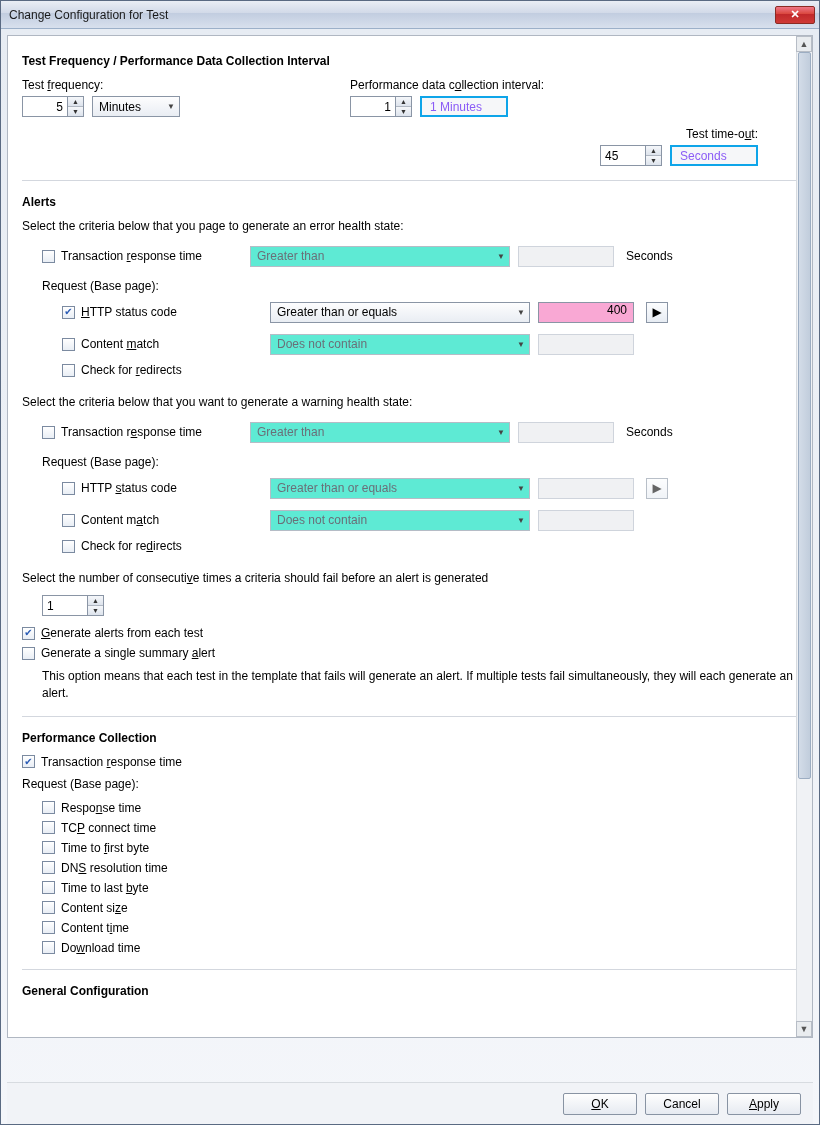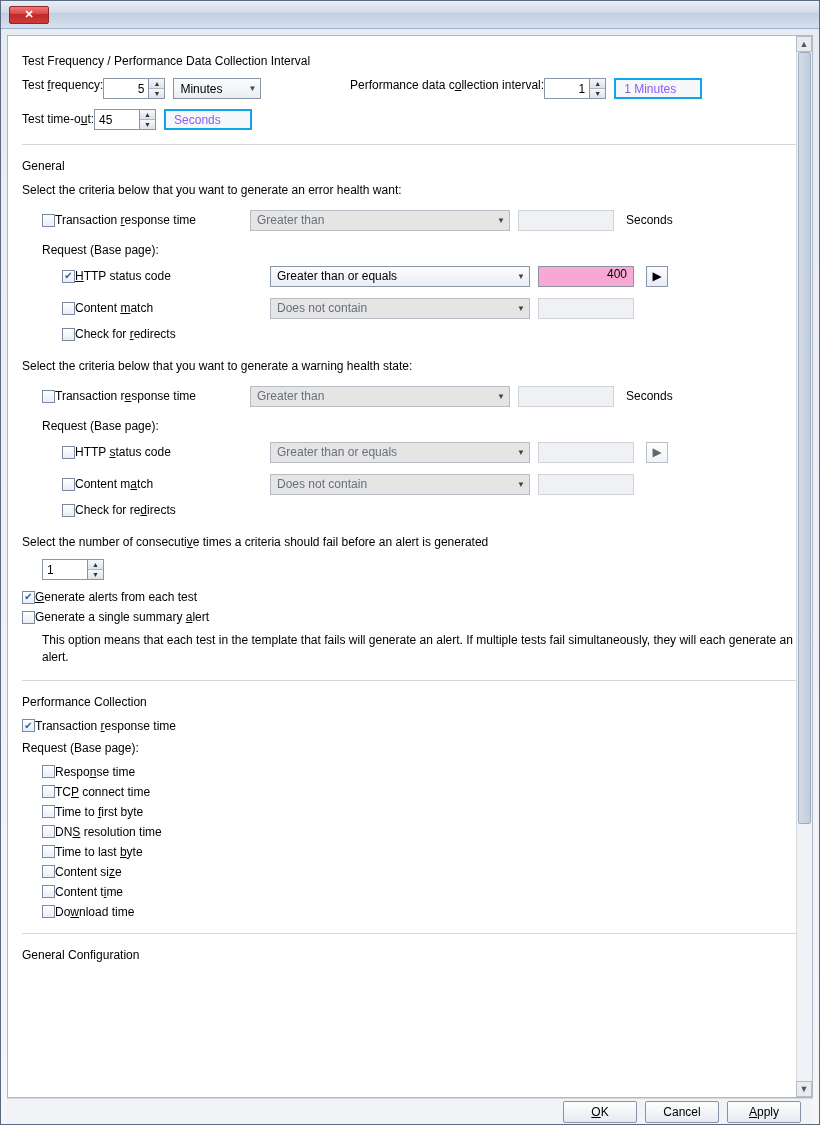--- a/index.html
+++ b/index.html
@@ -8,58 +8,59 @@
 .titlebar { height: 28px; background: linear-gradient(to bottom, #eaeef5 0%, #d1d9e8 45%, #c2cde0 46%, #d8e0ed 100%); display: flex; align-items: center; padding: 0 4px 0 8px; border-bottom: 1px solid #9cb0c9; }
 .titlebar-text { flex: 1; color: #1a1a1a; }
 .close-btn { width: 40px; height: 18px; background: linear-gradient(to bottom, #e78 0%, #d9453a 45%, #c1292b 46%, #cf3a36 100%); border: 1px solid #8b2b23; border-radius: 2px; display:flex; align-items:center; justify-content:center; color:#fff; font-weight:bold; font-size:11px; cursor:pointer;}
 .content-outer { flex:1; padding: 6px 6px 0 6px; background: linear-gradient(to bottom, #e7ecf3, #f4f6fa); display:flex; flex-direction:column;}
 .content { flex:1; background:#fff; border:1px solid #b0b7c2; position:relative; overflow:hidden; display:flex;}
 .scroll-area { flex:1; padding: 10px 14px 10px 14px; overflow-y:auto; }
 .scroll-up, .scroll-down { position:absolute; right:0; width:16px; height:16px; background:#e9ecef; border:1px solid #b7bdc6; display:flex; align-items:center; justify-content:center; font-size:9px; color:#555; cursor:pointer;}
 .scroll-up{top:0;} .scroll-down{bottom:0;}
 .scroll-track{position:absolute; right:0; top:16px; bottom:16px; width:16px; background:#f0f2f5; border-left:1px solid #d7dbe0;}
 .scroll-thumb{position:absolute; left:1px; right:1px; top:0; height:75%; background:linear-gradient(to right,#d3dce8,#c1cddc); border:1px solid #9cadc2; border-radius:2px;}
-.section-title { font-weight:normal; color:#000; margin: 8px 0 10px 0; }
+.section-title { font-weight:bold; color:#000; margin: 8px 0 10px 0; }
 .row { display:flex; align-items:center; gap:8px; margin-bottom:10px; }
 .field-label { color:#000; margin-bottom:4px;}
-.col { display:flex; flex-direction:row; margin-right:40px;}
+.col { display:flex; flex-direction:column; margin-right:40px;}
 .spinner { display:inline-flex; border:1px solid #8a95a5; background:#fff; height:21px; }
 .spinner input { border:none; width:44px; text-align:right; padding:0 4px; outline:none; height:19px;}
 .spinner .spin-btns { display:flex; flex-direction:column; border-left:1px solid #8a95a5;}
 .spinner .spin-btns div { width:15px; height:9.5px; background:linear-gradient(#f5f7fa,#dde3ec); display:flex; align-items:center; justify-content:center; font-size:7px; color:#333; cursor:pointer;}
 .spinner .spin-btns div:first-child{border-bottom:1px solid #b0b7c2;}
 .combo { display:inline-flex; align-items:center; border:1px solid #8a95a5; background:linear-gradient(#fdfdfe,#e9edf3); height:21px; padding:0 4px 0 6px; cursor:pointer; min-width:88px; position:relative;}
 .combo.wide{min-width:256px;}
-.combo.disabled{background:#e5e5e5; color:#6a6f78; border-color:#b5bcc6;text-align:center;}
+.combo.disabled{background:#5eead4; color:#6a6f78; border-color:#b5bcc6;text-align:center;}
 .combo .arrow{margin-left:auto; font-size:8px; color:#444;}
 .textunit { display:inline-flex; align-items:center; border:2px solid #0ea5e9; background:#f6f7f9; height:21px; padding:0 8px; min-width:88px; color:#8b5cf6;}
 .textbox { display:inline-block; border:1px solid #8a95a5; background:#f9a8d4; height:21px; width:96px; padding:0 6px; text-align:right;}
 .textbox.disabled{background:#f0f1f3; border-color:#cfd4dc;}
 .hr { border:none; border-top:1px solid #d3d7de; margin:14px 0;}
 .desc { color:#000; margin:8px 0 10px 0;}
-.chk-row { display:flex; align-items:center; margin:6px 0;}
+.chk-row { display:flex; align-items:center; gap:6px; margin:6px 0;}
 .chk { width:13px; height:13px; border:1px solid #7b8aa0; background:linear-gradient(#fff,#e9eef5); display:inline-flex; align-items:center; justify-content:center; cursor:pointer; font-size:10px; color:#2a5bb5;}
 .chk.checked::after{content:"✔"; font-size:10px; line-height:1;}
 .indent1{margin-left:20px;}
 .subhead{margin:10px 0 4px 20px;}
 .play-btn{width:22px; height:21px; border:1px solid #8a95a5; background:linear-gradient(#fcfdfe,#e7ecf3); display:inline-flex; align-items:center; justify-content:center; cursor:pointer;}
 .note{color:#000; margin:8px 0 8px 20px; line-height:1.4;}
-.footer { height:26px; background:#f1f3f7; border-top:1px solid #d7dbe0; display:flex; align-items:center; justify-content:flex-end; gap:8px; padding:0 12px;}
+.footer { height:42px; background:#f1f3f7; border-top:1px solid #d7dbe0; display:flex; align-items:center; justify-content:flex-end; gap:8px; padding:0 12px;margin-top:44px;}
 .btn { min-width:74px; height:22px; border:1px solid #8893a3; background:linear-gradient(#fefefe,#e6eaf1); border-radius:2px; cursor:pointer; padding:0 12px;}
 .und{text-decoration:underline;}
 .alert-grid{display:grid; grid-template-columns: 200px 260px 100px auto; align-items:center; gap:8px; margin:6px 0;}
 .grid2{margin-left:20px;}
 .grid3{margin-left:40px;}
 .unit-label{color:#000;}
 </style>
 </head>
 <body>
 
 <div class="window">
   <div class="titlebar">
+    <span class="titlebar-text">Change Configuration for Test</span>
     <div class="close-btn">✕</div>
   </div>
 
   <div class="content-outer">
     <div class="content">
       <div class="scroll-area">
 
         <div class="section-title">Test Frequency / Performance Data Collection Interval</div>
         <div class="row">
           <div class="col" style="width:280px;">
@@ -102,22 +103,22 @@
                   <div>▲</div>
                   <div>▼</div>
                 </div>
             </div>
             <div class="textunit">Seconds</div>
           </div>
         </div>
 
         <hr class="hr">
 
-        <div class="section-title">General</div>
-        <div class="desc">Select the criteria below that you want to generate an error health want:</div>
+        <div class="section-title">Alerts</div>
+        <div class="desc">Select the criteria below that you page to generate an error health state:</div>
 
         <div class="alert-grid grid2">
           <div class="chk-row">
               <span class="chk"></span>
               <span>Transaction <span class="und">r</span>esponse time</span>
             </div>
           <div class="combo wide disabled">
               <span>Greater than</span>
               <span class="arrow">▼</span>
             </div>

